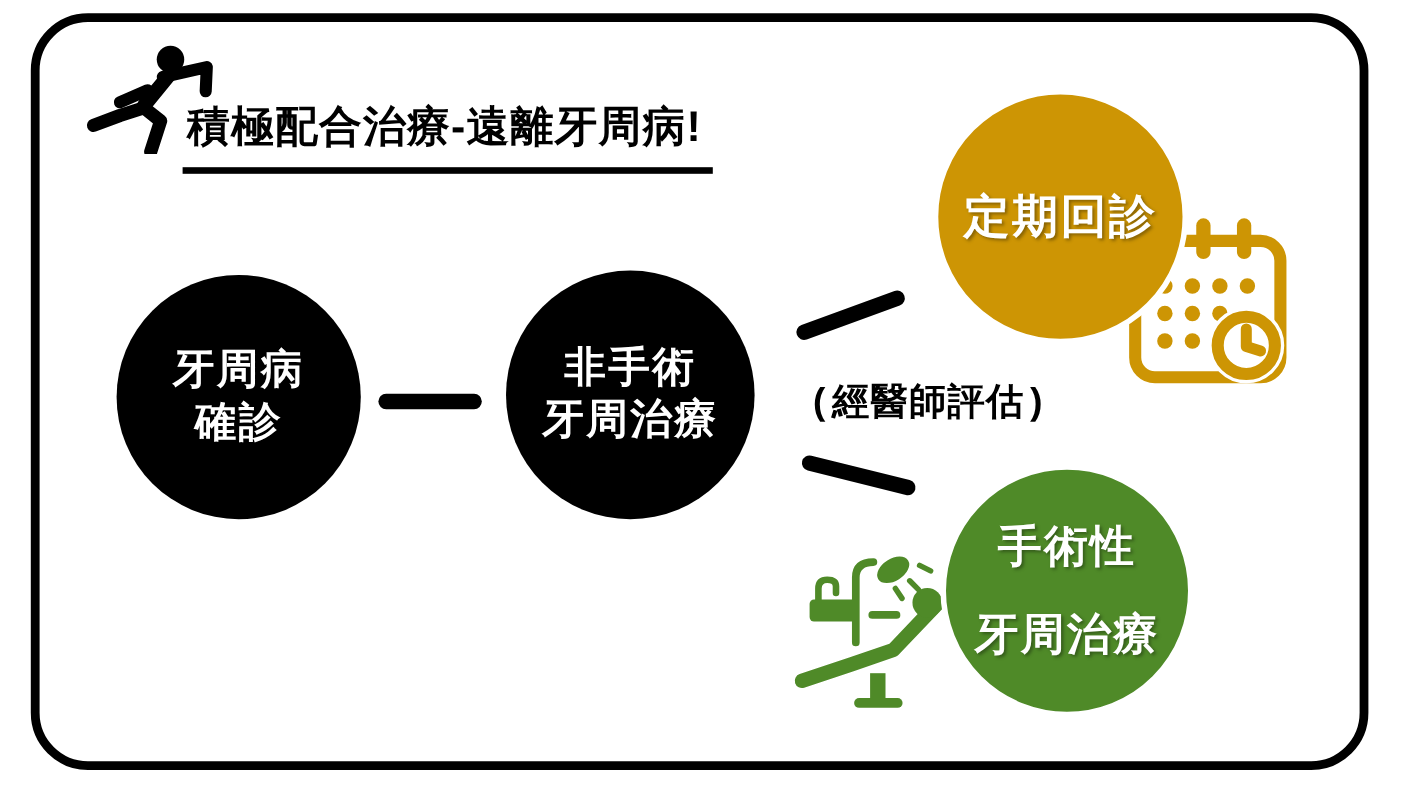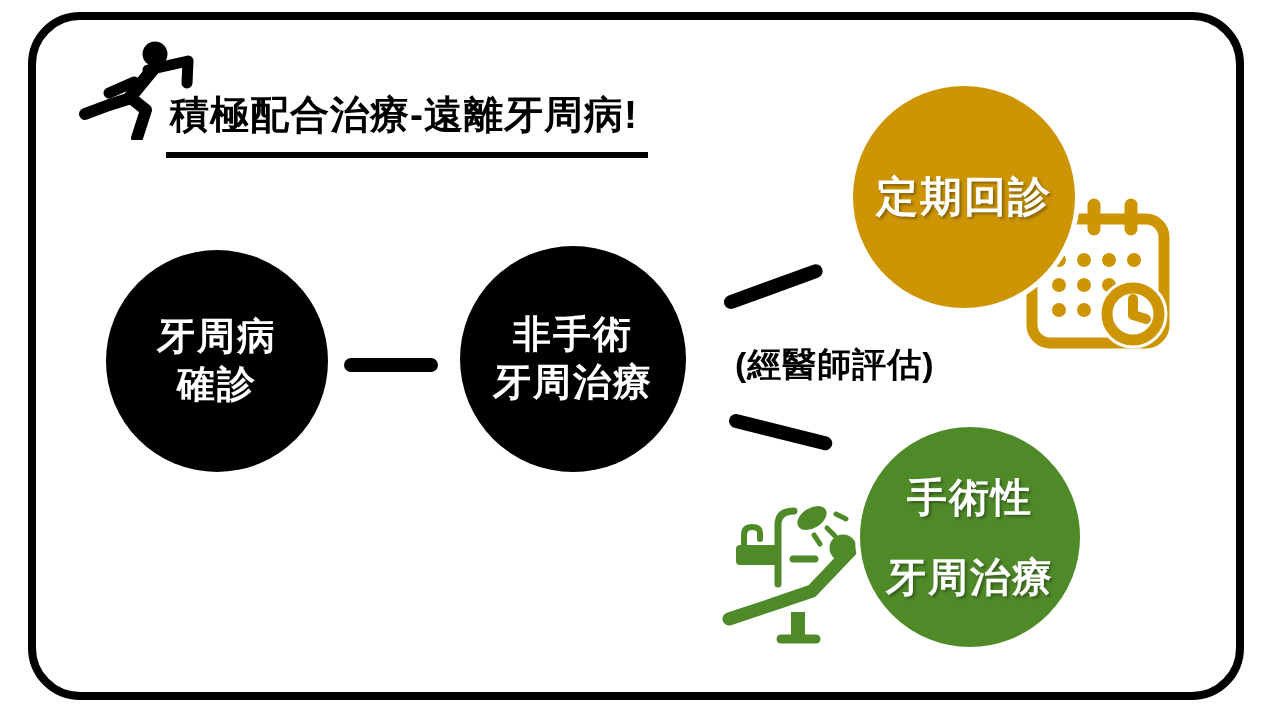--- a/index.html
+++ b/index.html
@@ -26,21 +26,21 @@
   .node-nonsurgical{left:460px;top:246px;width:226px;height:226px;font-size:38px;}
   .node-recall{left:848px;top:81px;width:222px;height:222px;font-size:42px;}
   .node-surgical{left:855px;top:422px;width:220px;height:220px;font-size:40px;}
 
   .conn{position:absolute;height:14px;background:#000;border-radius:7px;z-index:1;}
   .conn-h{left:344px;top:358px;width:94px;}
   .conn-up{left:724px;top:295px;width:104px;transform:rotate(-20deg);transform-origin:7px 7px;}
   .conn-down{left:729px;top:414px;width:106px;transform:rotate(14deg);transform-origin:7px 7px;}
 
   .note{position:absolute;left:735px;top:342px;font-size:34px;font-weight:bold;color:#000;
-    letter-spacing:1px;white-space:nowrap;}
+    letter-spacing:1px;white-space:nowrap;font-family:Liberation Mono, monospace;}
 
   .calendar{position:absolute;left:1026px;top:198px;width:150px;height:155px;z-index:1;}
   .chair{position:absolute;left:714px;top:491px;width:178px;height:192px;z-index:1;}
 </style>
 </head>
 <body>
 
 <div class="stage">
 
   <div class="frame"></div>

